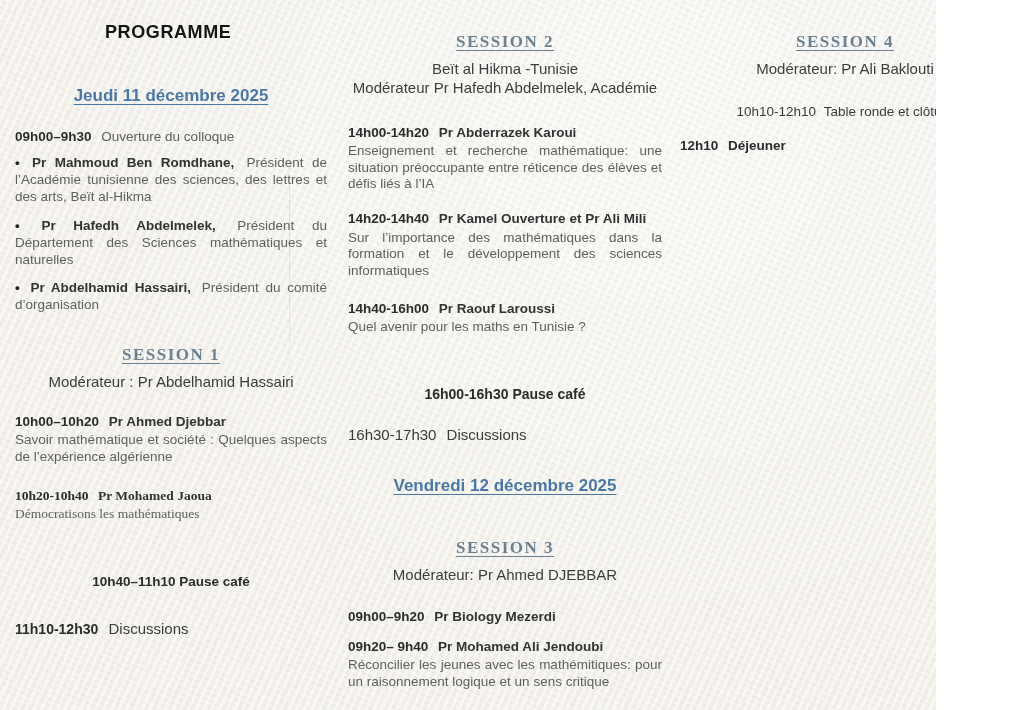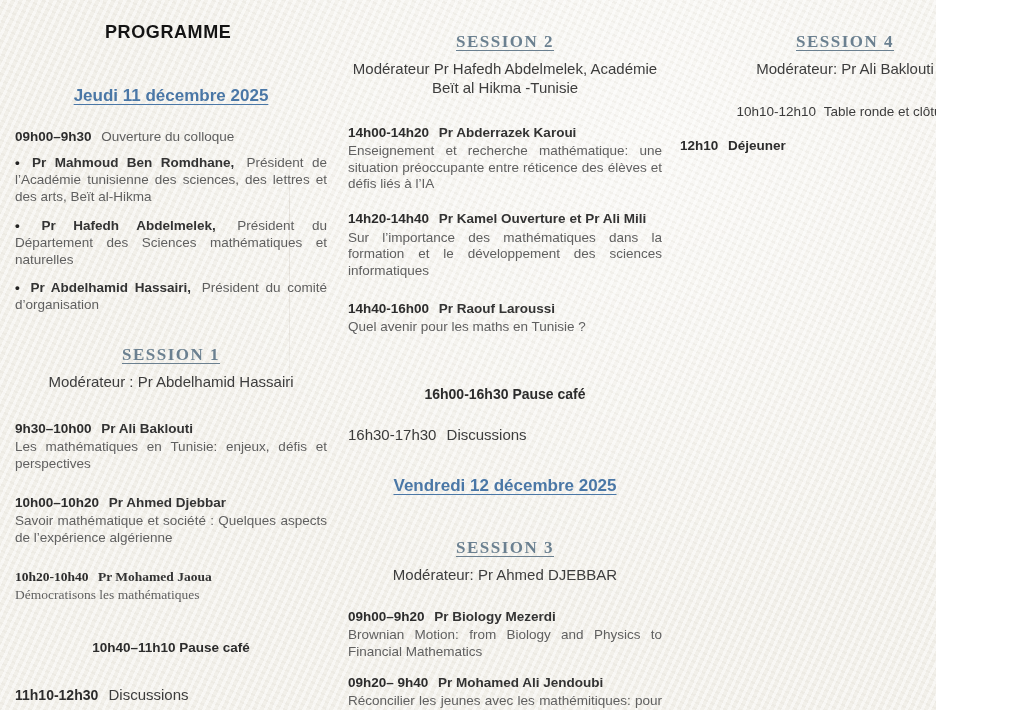--- a/index.html
+++ b/index.html
@@ -96,56 +96,49 @@
     </p>
     <p class="bullet">
       <span class="dot">•</span>
       <span class="b-name">Pr Abdelhamid Hassairi,</span>
       <span>Président du comité d’organisation</span>
     </p>
 
     <h3 class="session-title" style="margin-top:31px;">SESSION 1</h3>
     <p class="moderator">Modérateur : Pr Abdelhamid Hassairi</p>
 
-    <div class="talk" style="margin-top:29px;">
-      <p class="line">
-        <span class="t-bold">9h30–10h00</span>
-        <span class="speaker">Pr Ali Baklouti</span>
-      </p>
-      <p class="desc">Les mathématiques en Tunisie: enjeux, défis et perspectives</p>
-    </div>
     <div class="talk" style="margin-top:22px;">
       <p class="line">
         <span class="t-bold">10h00–10h20</span>
         <span class="speaker">Pr Ahmed Djebbar</span>
       </p>
       <p class="desc">Savoir mathématique et société : Quelques aspects de l’expérience algérienne</p>
     </div>
     <div class="talk" style="margin-top:22px;font-family:Liberation Serif, serif;">
       <p class="line">
         <span class="t-bold">10h20-10h40</span>
         <span class="speaker">Pr Mohamed Jaoua</span>
       </p>
       <p class="desc">Démocratisons les mathématiques</p>
     </div>
 
-    <p class="line center-line bold-line" style="margin-top:36px;">10h40–11h10 Pause café</p>
+    <p class="line center-line bold-line" style="margin-top:51px;">10h40–11h10 Pause café</p>
 
     <p class="line big" style="margin-top:30px;">
       <span class="t-bold" style="font-size:14px;">11h10-12h30</span>
       <span style="color:#3c3c3c;">Discussions</span>
     </p>
 
   </div>
 
   <div class="col col2">
     <h3 class="session-title" style="margin-top:32px;">SESSION 2</h3>
     <p class="moderator">
+      <span style="display:block;">Beït al Hikma -Tunisie</span>
       <span style="display:block;">Modérateur Pr Hafedh Abdelmelek, Académie</span>
-      <span style="display:block;">Beït al Hikma -Tunisie</span>
     </p>
 
     <div class="talk" style="margin-top:27px;">
       <p class="line">
         <span class="t-bold">14h00-14h20</span>
         <span class="speaker">Pr Abderrazek Karoui</span>
       </p>
       <p class="desc">Enseignement et recherche mathématique: une situation préoccupante entre réticence des élèves et défis liés à l’IA</p>
     </div>
     <div class="talk" style="margin-top:18px;">
@@ -173,21 +166,20 @@
     <h2 class="day-title day2-title">Vendredi 12 décembre 2025</h2>
 
     <h3 class="session-title" style="margin-top:42px;">SESSION 3</h3>
     <p class="moderator">Modérateur: Pr Ahmed DJEBBAR</p>
 
     <div class="talk" style="margin-top:24px;">
       <p class="line">
         <span class="t-bold">09h00–9h20</span>
         <span class="speaker">Pr Biology Mezerdi</span>
       </p>
-      <p class="desc">Brownian Motion: from Biology and Physics to Financial Mathematics</p>
     </div>
     <div class="talk" style="margin-top:14px;">
       <p class="line">
         <span class="t-bold">09h20– 9h40</span>
         <span class="speaker">Pr Mohamed Ali Jendoubi</span>
       </p>
       <p class="desc">Réconcilier les jeunes avec les mathémitiques: pour un raisonnement logique et un sens critique</p>
     </div>
 
   </div>

